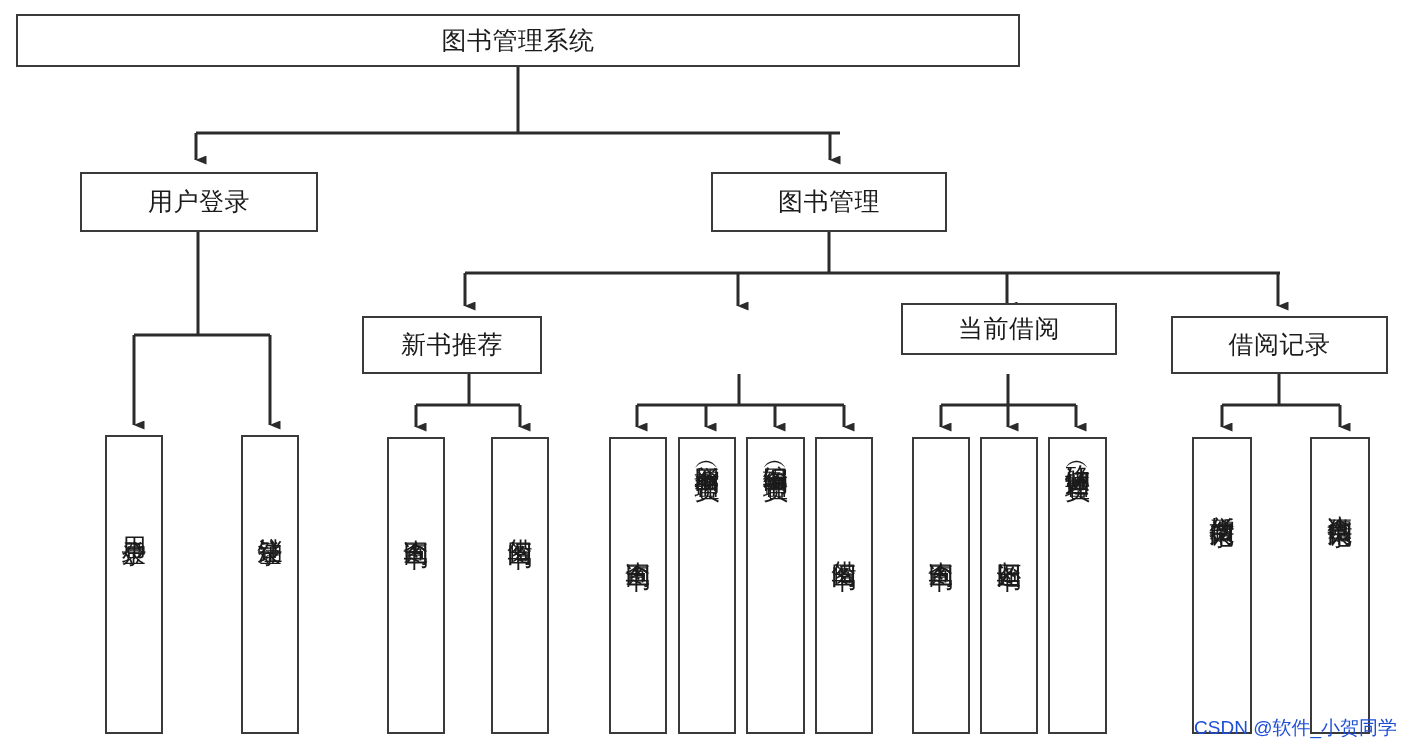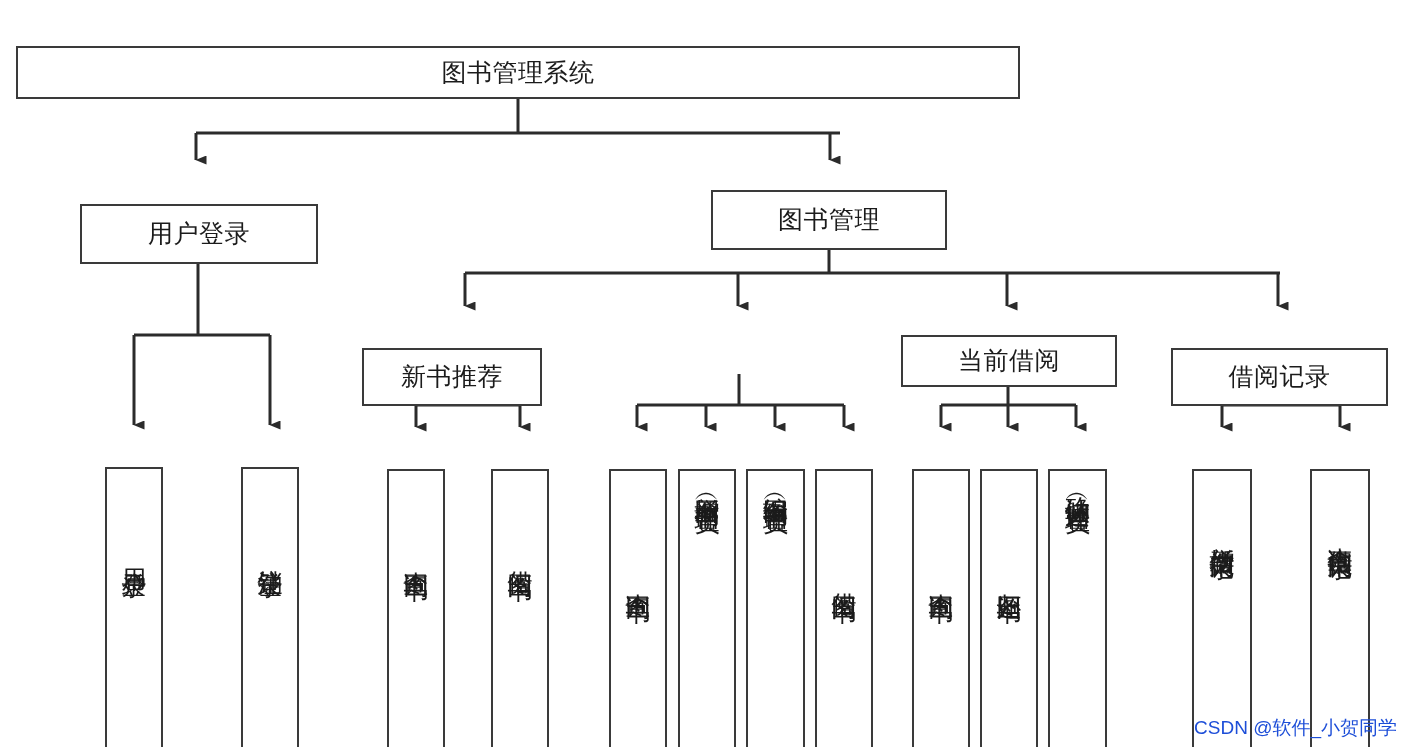--- a/index.html
+++ b/index.html
@@ -27,21 +27,20 @@
   }
   .node {
     position: absolute;
     box-sizing: border-box;
     background: #ffffff;
     border: 2px solid #3a3a3a;
     display: flex;
     align-items: center;
     justify-content: center;
     color: #1b1b1b;
-    margin-top: 32px;
   }
   .node .label {
     display: block;
     letter-spacing: 0.5px;
   }
   .node.horiz .label {
     font-size: 25px;
     line-height: 1.1;
     white-space: nowrap;
   }
@@ -132,21 +131,21 @@
     </g>
   </svg>
 
   <div class="node horiz" style="left:16px; top:14px; width:1004px; height:53px;">
     <span class="label">图书管理系统</span>
   </div>
 
   <div class="node horiz" style="left:80px; top:172px; width:238px; height:60px;">
     <span class="label">用户登录</span>
   </div>
-  <div class="node horiz" style="left:711px; top:158px; width:236px; height:60px;">
+  <div class="node horiz" style="left:711px; top:172px; width:236px; height:60px;">
     <span class="label">图书管理</span>
   </div>
 
   <div class="node horiz" style="left:362px; top:316px; width:180px; height:58px;">
     <span class="label">新书推荐</span>
   </div>
   <div class="node horiz" style="left:901px; top:303px; width:216px; height:52px;">
     <span class="label">当前借阅</span>
   </div>
   <div class="node horiz" style="left:1171px; top:316px; width:217px; height:58px;">

